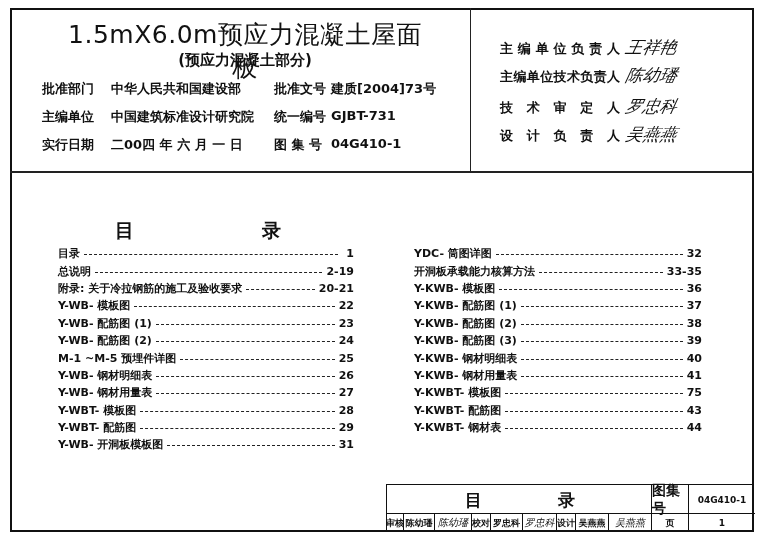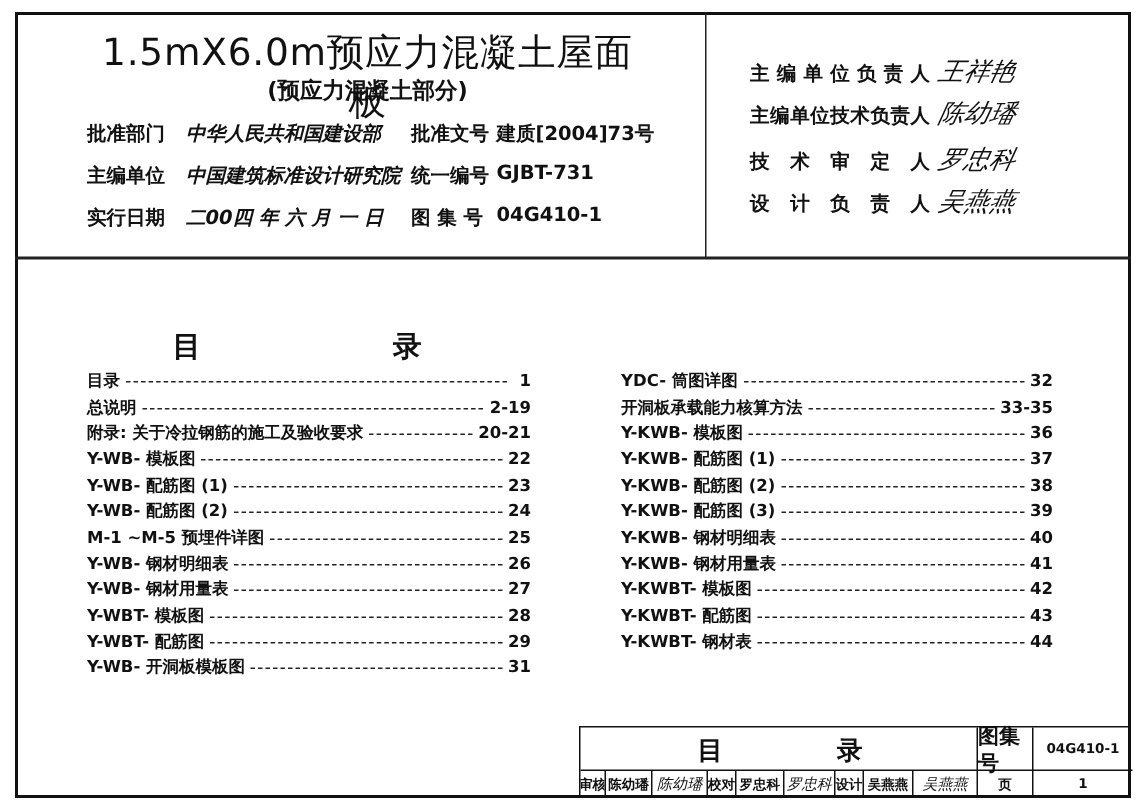--- a/index.html
+++ b/index.html
@@ -8,22 +8,22 @@
 
   .frame { position: absolute; left: 10px; top: 8px; width: 744px; height: 524px; border: 2px solid #111; }
   .hdivider { position: absolute; left: 10px; top: 171px; width: 744px; height: 0; border-top: 2px solid #222; }
   .vdivider { position: absolute; left: 470px; top: 8px; width: 0; height: 164px; border-left: 1.5px solid #222; }
 
   .title { position: absolute; left: 60px; top: 18px; width: 370px; text-align: center; font-size: 25px; font-weight: normal; letter-spacing: 0.5px; }
   .subtitle { position: absolute; left: 60px; top: 51px; width: 370px; text-align: center; font-size: 15px; font-weight: bold; }
 
   .meta-row { position: absolute; left: 42px; font-size: 13px; font-weight: bold; white-space: nowrap; }
   .meta-row span { position: absolute; top: 0; }
-  .mk1 { left: 16px; }
-  .mv1 { left: 82px; font-style: italic; }
+  .mk1 { left: 0; }
+  .mv1 { left: 69px; }
   .mk2 { left: 232px; }
   .mv2 { left: 289px; }
 
   .sign-row { position: absolute; left: 500px; font-size: 13px; font-weight: bold; white-space: nowrap; }
   .sign-label { display: inline-block; width: 120px; text-align: justify; text-align-last: justify; }
   .sign-name { display: inline-block; margin-left: 6px; font-family: "DejaVu Serif", serif; font-style: italic; font-size: 17px; font-weight: normal; transform: skewX(-12deg); }
 
   .toc-heading { position: absolute; top: 218px; font-size: 19px; font-weight: bold; }
 
   .toc-col { position: absolute; top: 245px; }
@@ -187,21 +187,21 @@
       <span class="p">40</span>
     </div>
   <div class="toc-row">
       <span class="t">Y-KWB- 钢材用量表</span>
       <span class="d"></span>
       <span class="p">41</span>
     </div>
   <div class="toc-row">
       <span class="t">Y-KWBT- 模板图</span>
       <span class="d"></span>
-      <span class="p">42</span>
+      <span class="p">75</span>
     </div>
   <div class="toc-row">
       <span class="t">Y-KWBT- 配筋图</span>
       <span class="d"></span>
       <span class="p">43</span>
     </div>
   <div class="toc-row">
       <span class="t">Y-KWBT- 钢材表</span>
       <span class="d"></span>
       <span class="p">44</span>

